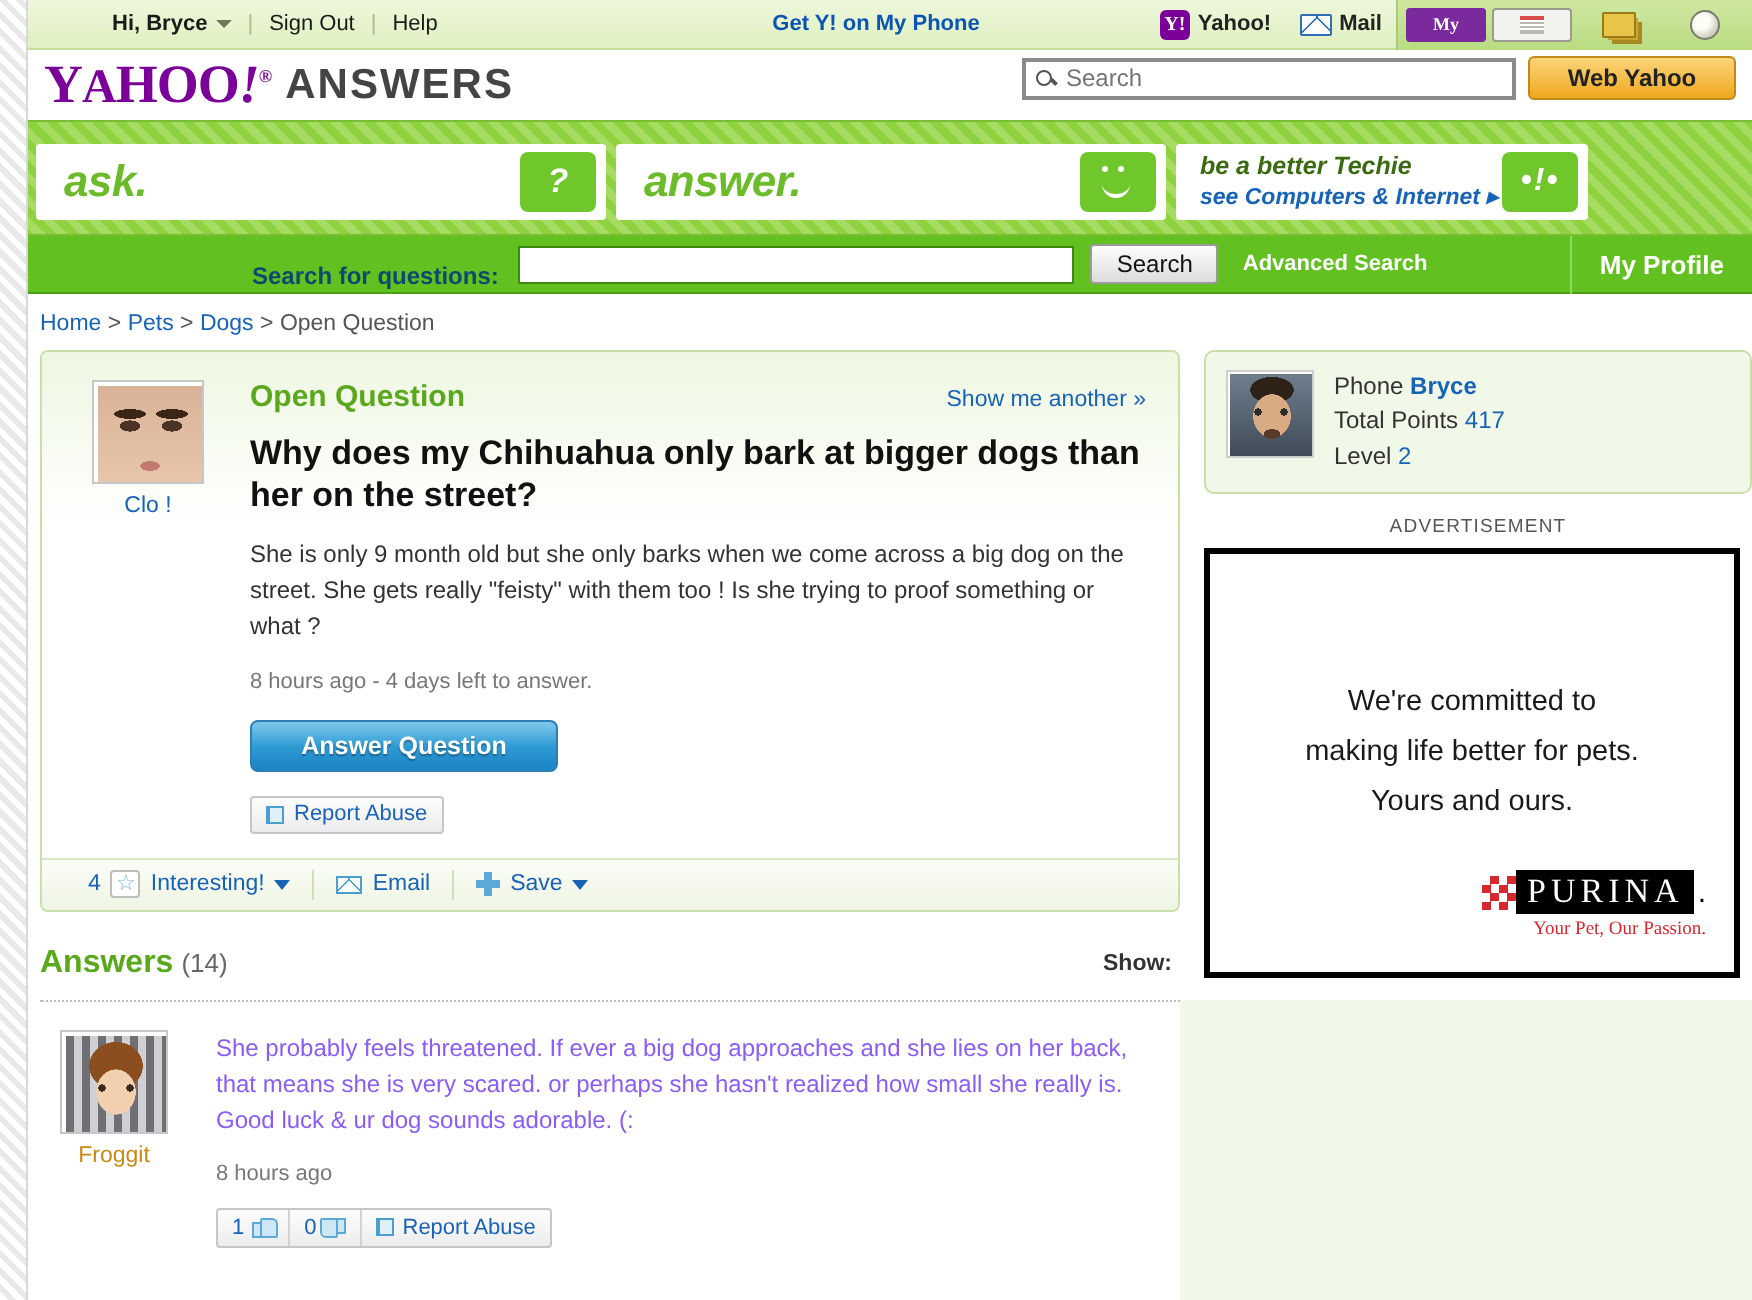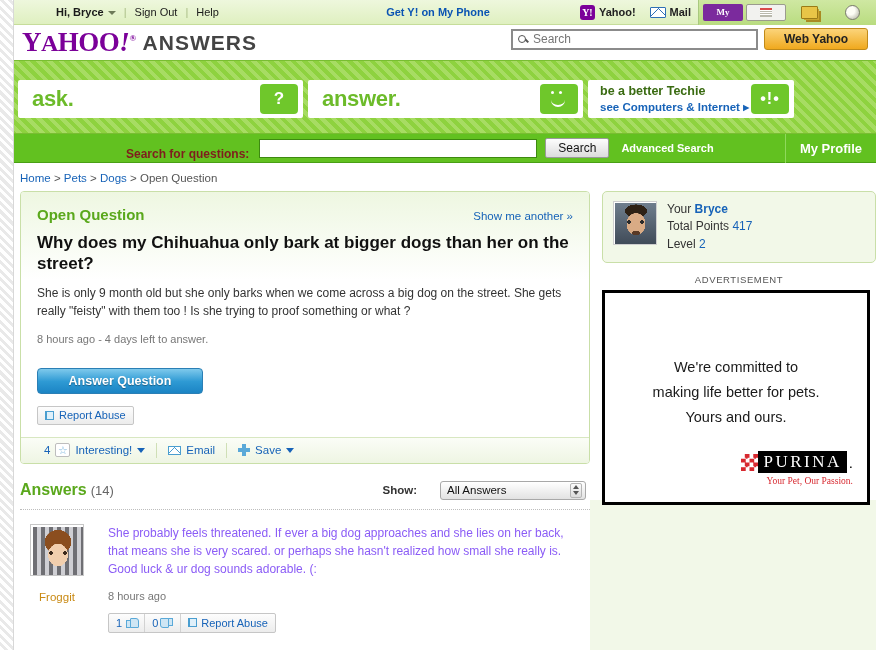--- a/index.html
+++ b/index.html
@@ -110,24 +110,24 @@
   .hdr-search-box input{
     border:0;outline:0;width:100%;font-size:12px;color:#666;font-family:"Liberation Sans",sans-serif;background:transparent;
   }
   .websearch-btn{
     width:104px;height:22px;border:1px solid #c08a1a;border-radius:3px;
     background:linear-gradient(#fbd47a,#f0a91e);
     font-size:12px;font-weight:bold;color:#222;display:flex;align-items:center;justify-content:center;
   }
   
   .promoband {
-    height:74px;
+    height:58px;
     background:repeating-linear-gradient(45deg,#8ed23f 0 4px,#a7dc63 4px 8px);
     border-top:1px solid #79bd32; border-bottom:1px solid #79bd32;
-    display:flex; align-items:center; gap:5px; padding:4px 8px 0 18px;
+    display:flex; align-items:center; gap:5px; padding:4px 8px 0 18px;font-style:italic;
   }
   .promo-card{
     height:38px;background:#fff;border-radius:2px;display:flex;align-items:center;
     padding:0 5px 0 14px; position:relative;
   }
   .promo-card.ask{ width:285px; }
   .promo-card.answer{ width:275px; }
   .promo-card.techie{ width:206px; padding-left:12px; }
   .promo-word{ font-size:22px;font-weight:bold;color:#6cbb2a;letter-spacing:-0.3px; }
   .promo-badge{
@@ -142,21 +142,21 @@
      border-bottom:2px solid #fff;border-radius:0 0 9px 9px;}
   .promo-badge.excl{font-size:16px;letter-spacing:1px;}
   .techie-txt{ line-height:1.25; }
   .techie-l1{ font-size:12.5px;font-weight:bold;color:#3a6b12; }
   .techie-l2{ font-size:11.5px;font-weight:bold;color:#1763b8; }
   
   .qsearchbar{
     height:29px;background:#62c120;display:flex;align-items:center;
     padding-left:0; position:relative; border-bottom:1px solid #49a014;
   }
-  .qs-label{ color:#7f1d1d;font-weight:bold;font-size:12px;margin-left:126px;margin-top:12px; }
+  .qs-label{ color:#0c4a6e;font-weight:bold;font-size:12px;margin-left:126px;margin-top:12px; }
   .qs-input{
     width:278px;height:19px;margin-left:10px;border:1px solid #3d8a10;background:#fff;
   }
   .qs-btn{
     margin-left:8px;height:20px;padding:0 12px;border:1px solid #9a9a9a;border-radius:2px;
     background:linear-gradient(#fdfdfd,#dcdcdc);font-size:12px;color:#111;display:flex;align-items:center;
   }
   .qs-adv{ margin-left:12px;color:#fff;font-weight:bold;font-size:11px; }
   .qs-profile{
     position:absolute;right:0;top:0;height:29px;display:flex;align-items:center;
@@ -197,21 +197,21 @@
   .qbody{ flex:1; }
   .qrow1{ display:flex;align-items:baseline; }
   .qstatus{ font-size:15px;font-weight:bold;color:#5aa81c; }
   .qshow{ margin-left:auto;font-size:11.5px;color:#1763b8; }
   .qtitle{
     font-size:17px;font-weight:bold;color:#111;line-height:1.25;margin:9px 0 9px 0;
   }
   .qtext{ font-size:12px;color:#333;line-height:1.5; }
   .qmeta{ margin-top:13px;font-size:11px;color:#777; }
   .answer-btn{
-    margin-top:23px;width:166px;height:26px;border:1px solid #2b7fb5;border-radius:4px;
+    margin-top:13px;width:154px;height:26px;border:1px solid #2b7fb5;border-radius:4px;
     background:linear-gradient(#7ec9ec,#2e9ad4 52%,#1b84c4);
     color:#fff;font-size:12.5px;font-weight:bold;display:flex;align-items:center;justify-content:center;
     text-shadow:0 1px 1px rgba(0,0,0,.35);
   }
   .report-btn{
     margin-top:12px;display:inline-flex;align-items:center;gap:5px;height:19px;padding:0 7px;
     border:1px solid #c6c6c6;border-radius:2px;background:linear-gradient(#fdfdfd,#ececec);
     font-size:11px;color:#1763b8;
   }
   .flag{ width:9px;height:9px;border:1.4px solid #4a9ed0;border-left-width:2px;background:#dff0fa; }
@@ -260,21 +260,21 @@
   .a-pic{ width:54px;height:52px;border:1px solid #c7c7c7;background:#fff;padding:2px;margin:0 auto;position:relative;overflow:hidden;}
   .avatar2{
     position:absolute;left:2px;top:2px;width:50px;height:48px;
     background:
       radial-gradient(circle 3px at 18px 26px,#3c2a1d 60%,transparent 61%),
       radial-gradient(circle 3px at 32px 26px,#3c2a1d 60%,transparent 61%),
       radial-gradient(ellipse 14px 16px at 25px 28px,#f2cfae 70%,transparent 71%),
       radial-gradient(ellipse 19px 17px at 25px 15px,#8b4e1f 70%,transparent 71%),
       repeating-linear-gradient(90deg,#6f6f74 0 4px,#cfcfd4 4px 8px);
   }
-  .a-name{ margin-top:15px;font-size:11.5px;color:#c98a14; }
+  .a-name{ margin-top:5px;font-size:11.5px;color:#c98a14; }
   .a-body{ flex:1;padding-right:8px; }
   .a-text{ font-size:12px;color:#8b5cf6;line-height:1.5; }
   .a-time{ margin-top:12px;font-size:11px;color:#777; }
   .a-actions{ margin-top:11px;display:inline-flex;border:1px solid #c6c6c6;border-radius:2px;overflow:hidden;
               background:linear-gradient(#fdfdfd,#ececec);height:20px; }
   .a-act{ display:flex;align-items:center;gap:4px;padding:0 7px;font-size:11px;color:#1763b8;
           border-right:1px solid #d2d2d2;height:18px; }
   .a-act:last-child{ border-right:0; }
   .thumb{ width:11px;height:10px;position:relative; }
   .thumb:before{content:"";position:absolute;left:0;bottom:0;width:4px;height:6px;background:#cfe6f4;border:1px solid #5aa9d8;}
@@ -411,20 +411,26 @@
     <a>Dogs</a>
     <span>&gt;</span>
     <span>Open Question</span>
   </div>
 
   <div class="cols">
 
     <div class="colmain">
       <div class="qcard">
         <div class="qcard-inner">
+          <div class="asker">
+            <div class="asker-pic">
+                <div class="face"></div>
+              </div>
+            <div class="asker-name">Clo !</div>
+          </div>
           <div class="qbody">
             <div class="qrow1">
               <span class="qstatus">Open Question</span>
               <span class="qshow">Show me another »</span>
             </div>
             <div class="qtitle">Why does my Chihuahua only bark at bigger dogs than her on the street?</div>
             <div class="qtext">She is only 9 month old but she only barks when we come across a big dog on the street. She gets really "feisty" with them too ! Is she trying to proof something or what ?</div>
             <div class="qmeta">8 hours ago - 4 days left to answer.</div>
             <div class="answer-btn">Answer Question</div>
             <div><span class="report-btn">
@@ -452,27 +458,20 @@
             <span class="tri"></span>
           </span>
         </div>
       </div>
 
       <div class="ansbar">
         <span class="ans-title">Answers</span>
         <span class="ans-count">(14)</span>
         <span class="show-wrap">
           <span>Show:</span>
-          <span class="select-mac">
-            <span>All Answers</span>
-            <span class="arrows">
-                <i class="up"></i>
-                <i class="dn"></i>
-              </span>
-          </span>
         </span>
       </div>
       <div class="ansdiv"></div>
 
       <div class="answer-row">
         <div class="a-user">
           <div class="a-pic">
               <div class="avatar2"></div>
             </div>
           <div class="a-name">Froggit</div>
@@ -497,21 +496,21 @@
         </div>
       </div>
     </div>
 
     <div class="colside">
       <div class="userbox">
         <div class="userpic">
             <div class="guy"></div>
           </div>
         <div class="userinfo">
-          <div><span>Your</span> <b>Bryce</b></div>
+          <div><span>Phone</span> <b>Bryce</b></div>
           <div><span>Total Points</span> <span class="val">417</span></div>
           <div><span>Level</span> <span class="val">2</span></div>
         </div>
       </div>
 
       <div class="adlabel">ADVERTISEMENT</div>
       <div class="adbox">
         <div class="adtxt">
           <div>We're committed to</div>
           <div>making life better for pets.</div>

